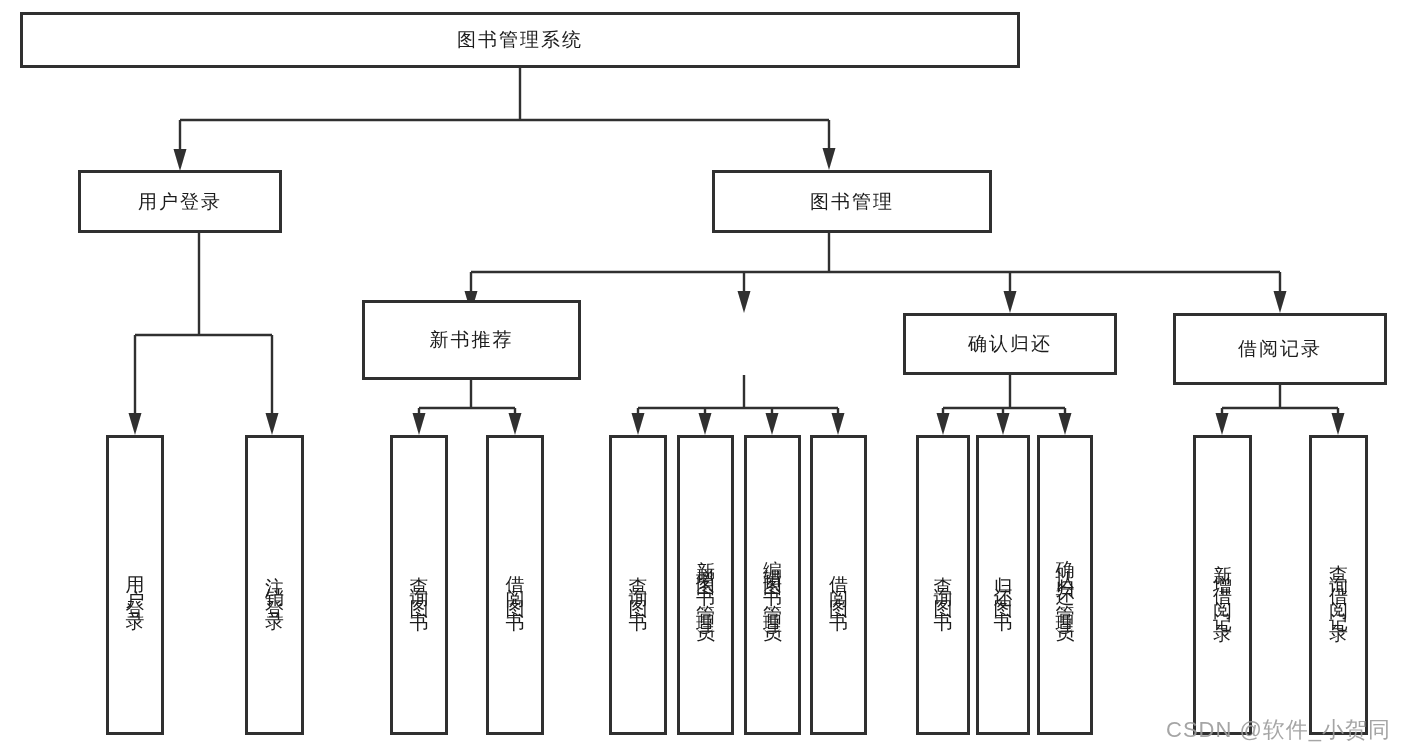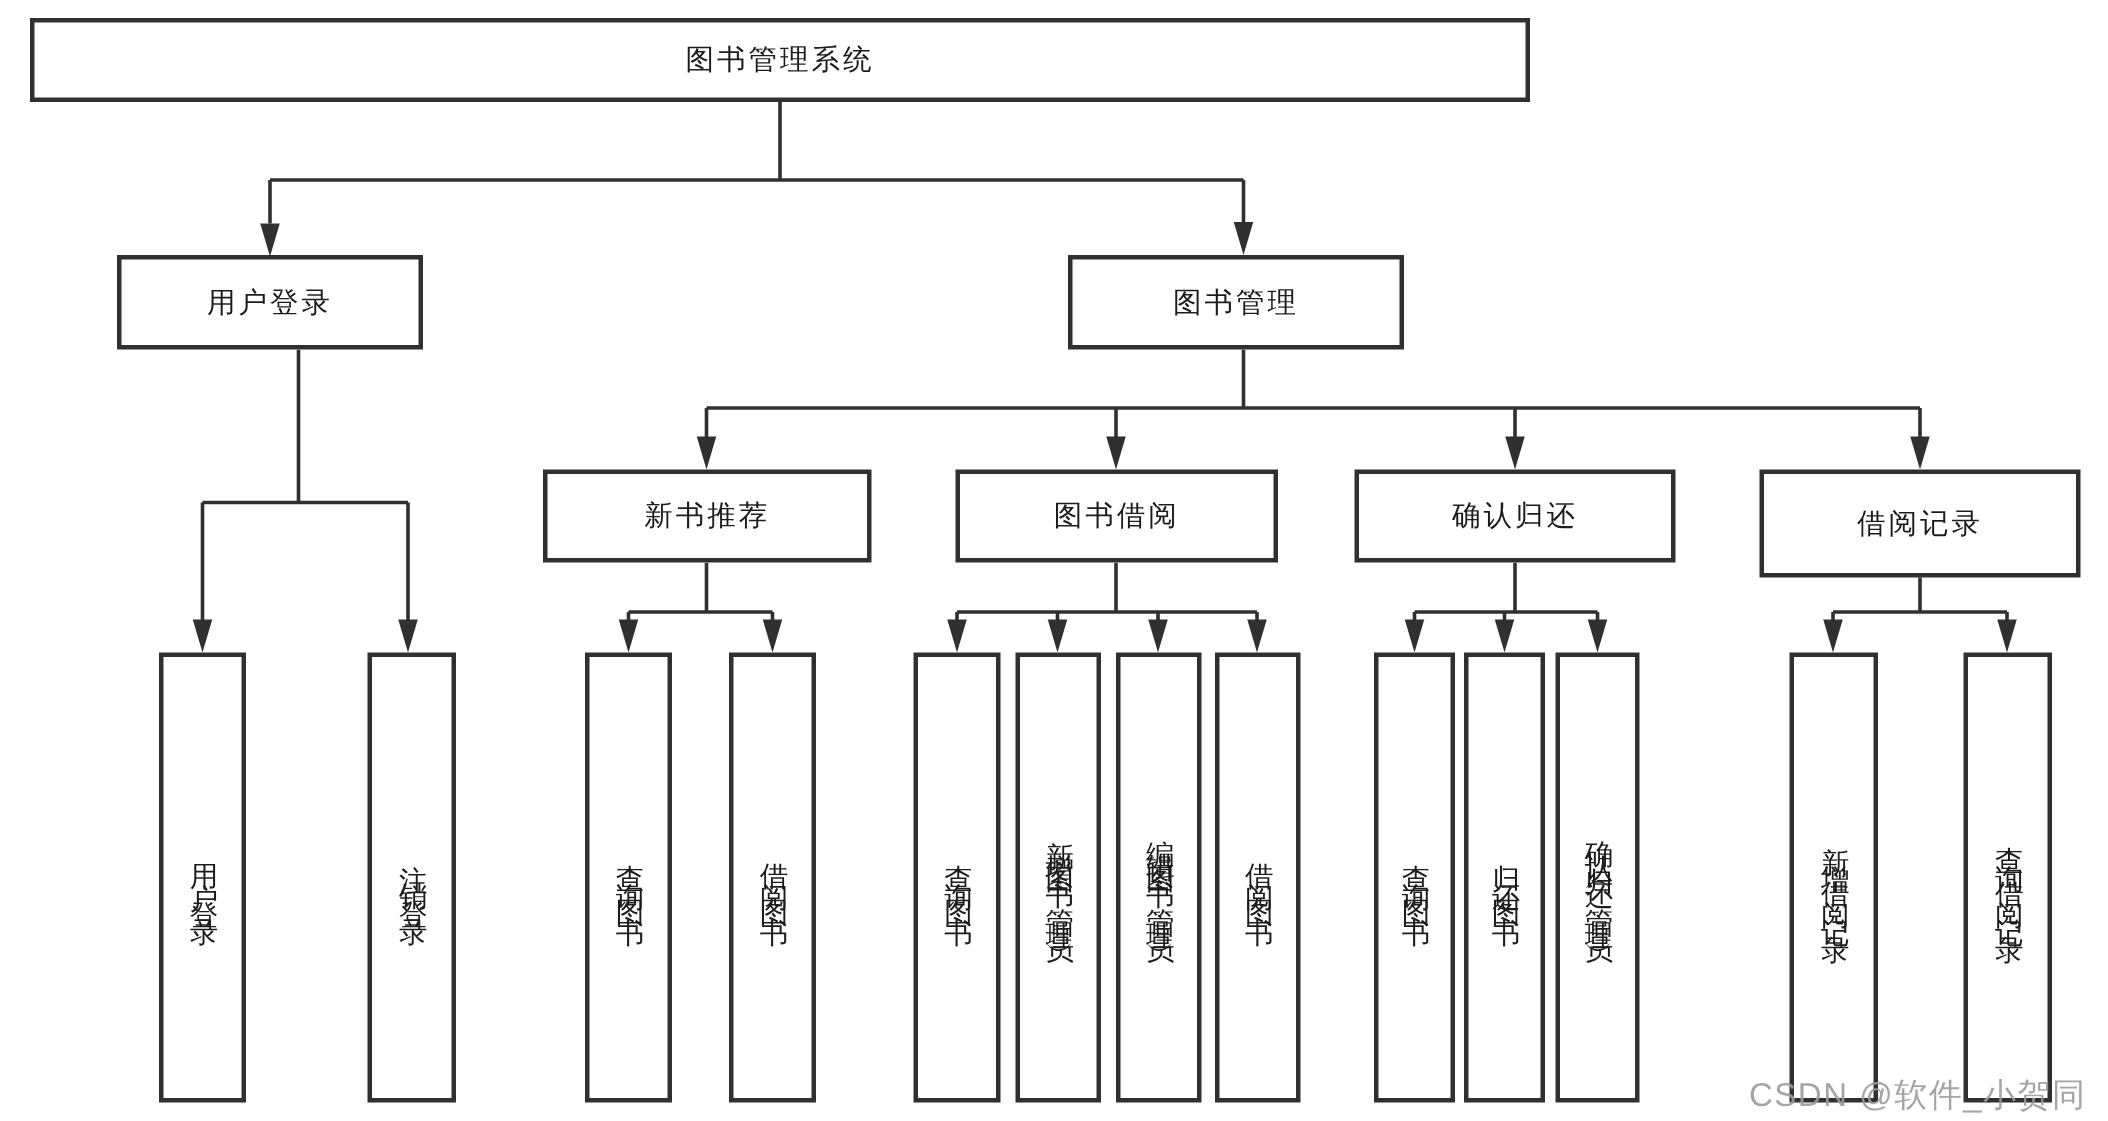--- a/index.html
+++ b/index.html
@@ -77,24 +77,23 @@
     <polygon points="936.5,413 949.5,413 943,435"></polygon>
     <polygon points="996.5,413 1009.5,413 1003,435"></polygon>
     <polygon points="1058.5,413 1071.5,413 1065,435"></polygon>
     <polygon points="1215.5,413 1228.5,413 1222,435"></polygon>
     <polygon points="1331.5,413 1344.5,413 1338,435"></polygon>
   </svg>
 
   <div class="box" style="left:20px;top:12px;width:1000px;height:56px">图书管理系统</div>
 
   <div class="box" style="left:78px;top:170px;width:204px;height:63px">用户登录</div>
-  <div class="box" style="left:712px;top:170px;width:224px;height:63px">图书管理</div>
+  <div class="box" style="left:712px;top:170px;width:280px;height:63px">图书管理</div>
 
-  <div class="box" style="left:362px;top:313px;width:219px;height:62px">新书推荐</div>
-  <div class="box" style="left:637px;top:313px;width:215px;height:62px">图书借阅</div>
+  <div class="box" style="left:362px;top:300px;width:219px;height:80px">新书推荐</div>
   <div class="box" style="left:903px;top:313px;width:214px;height:62px">确认归还</div>
   <div class="box" style="left:1173px;top:313px;width:214px;height:72px">借阅记录</div>
 
   <div class="box vbox" style="left:106px;top:435px;width:58px;height:300px">
     <span class="vtext">用户登录</span>
   </div>
   <div class="box vbox" style="left:245px;top:435px;width:59px;height:300px">
     <span class="vtext">注销登录</span>
   </div>
 

